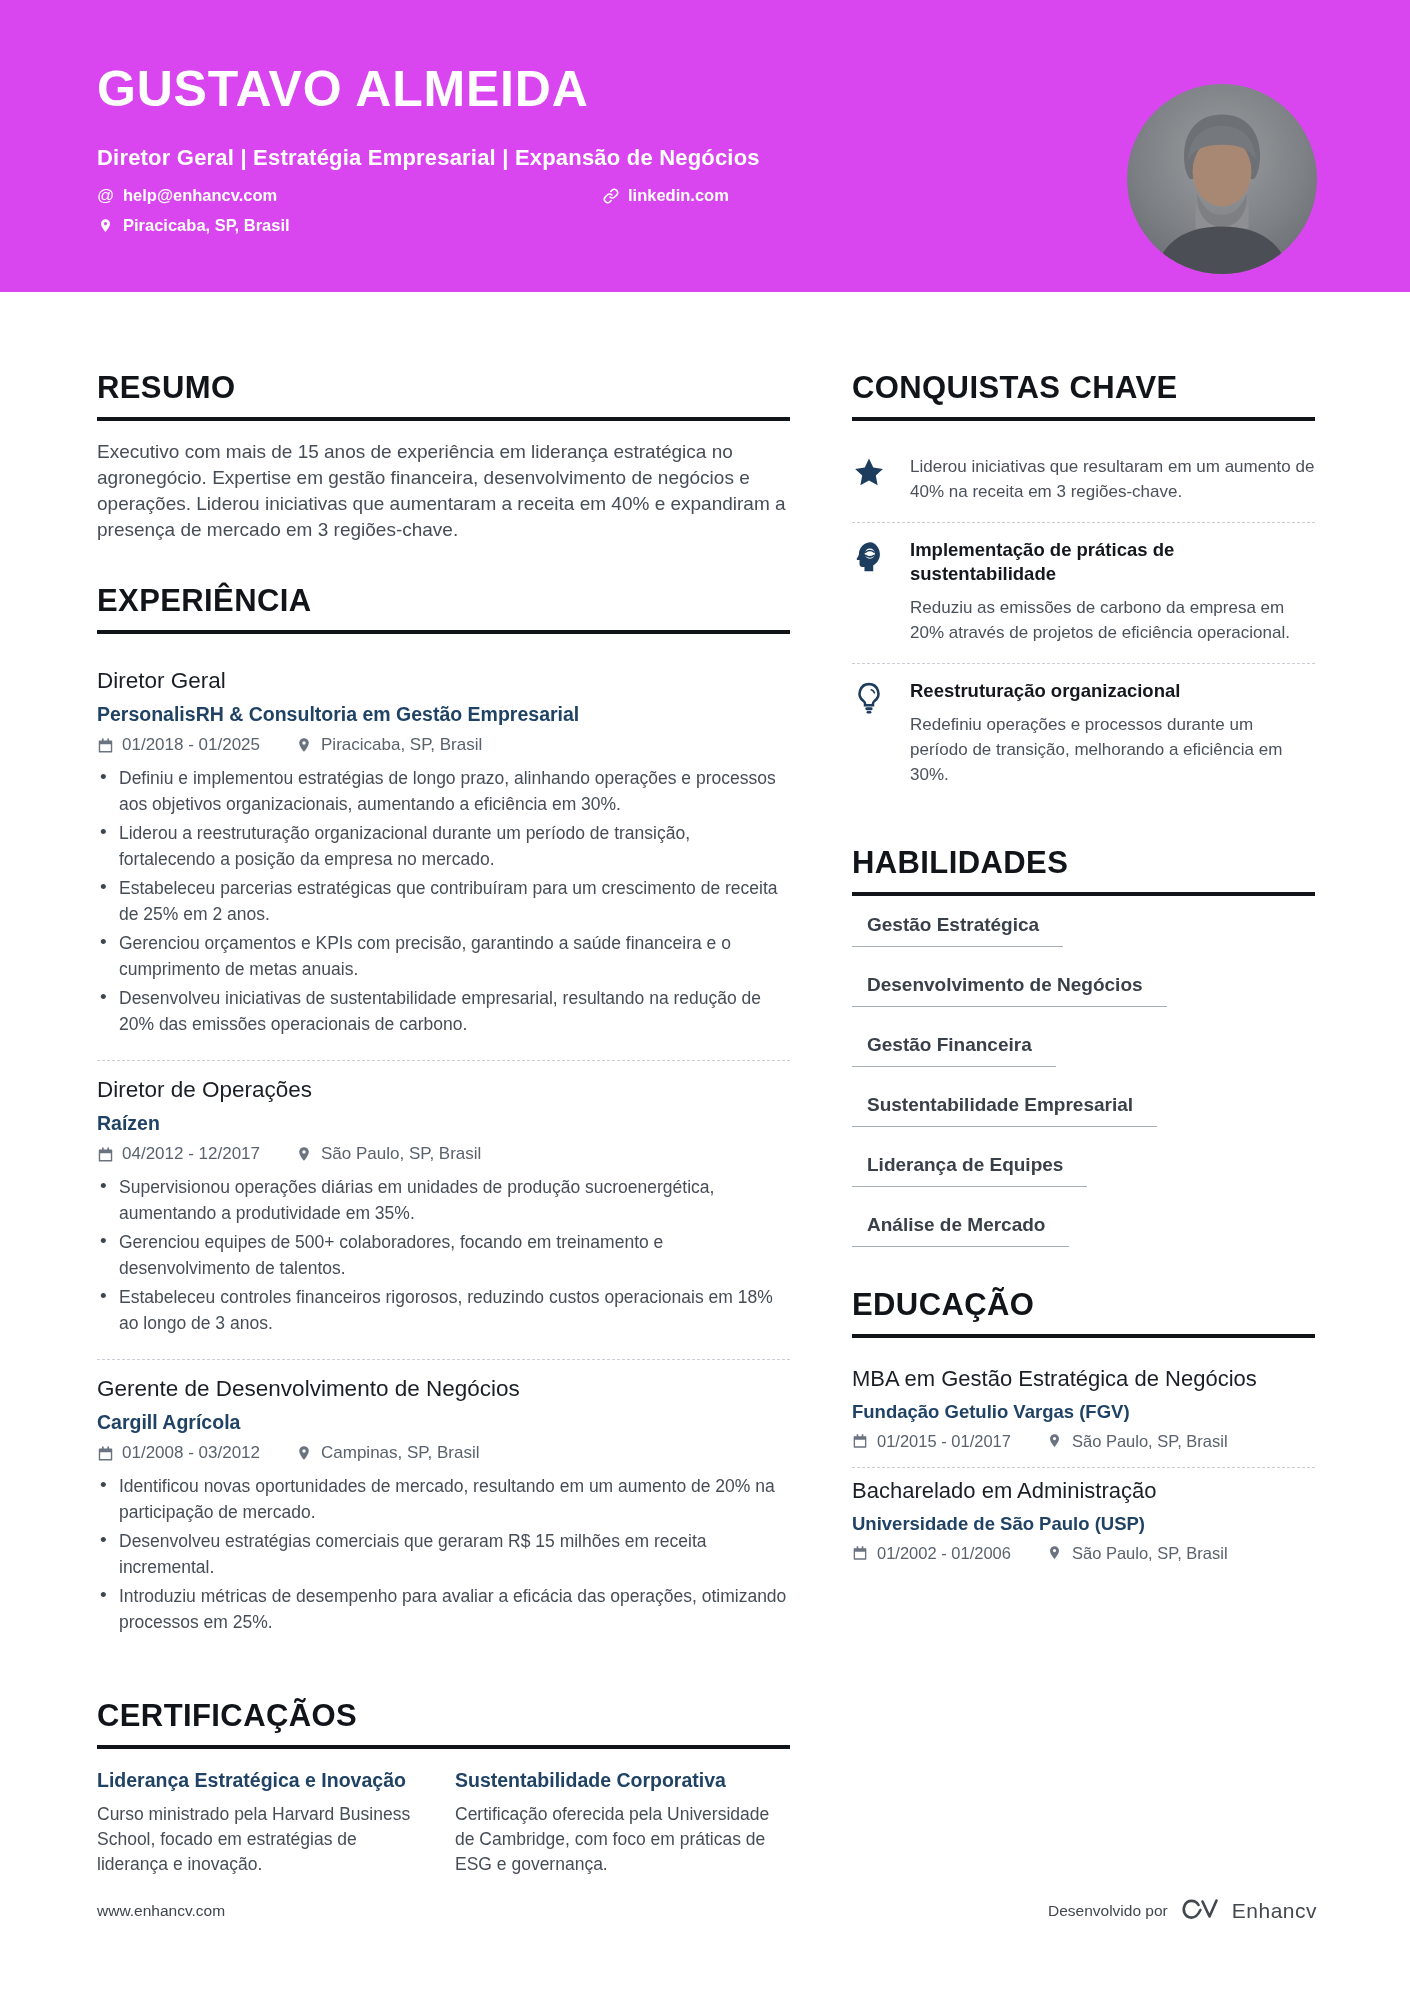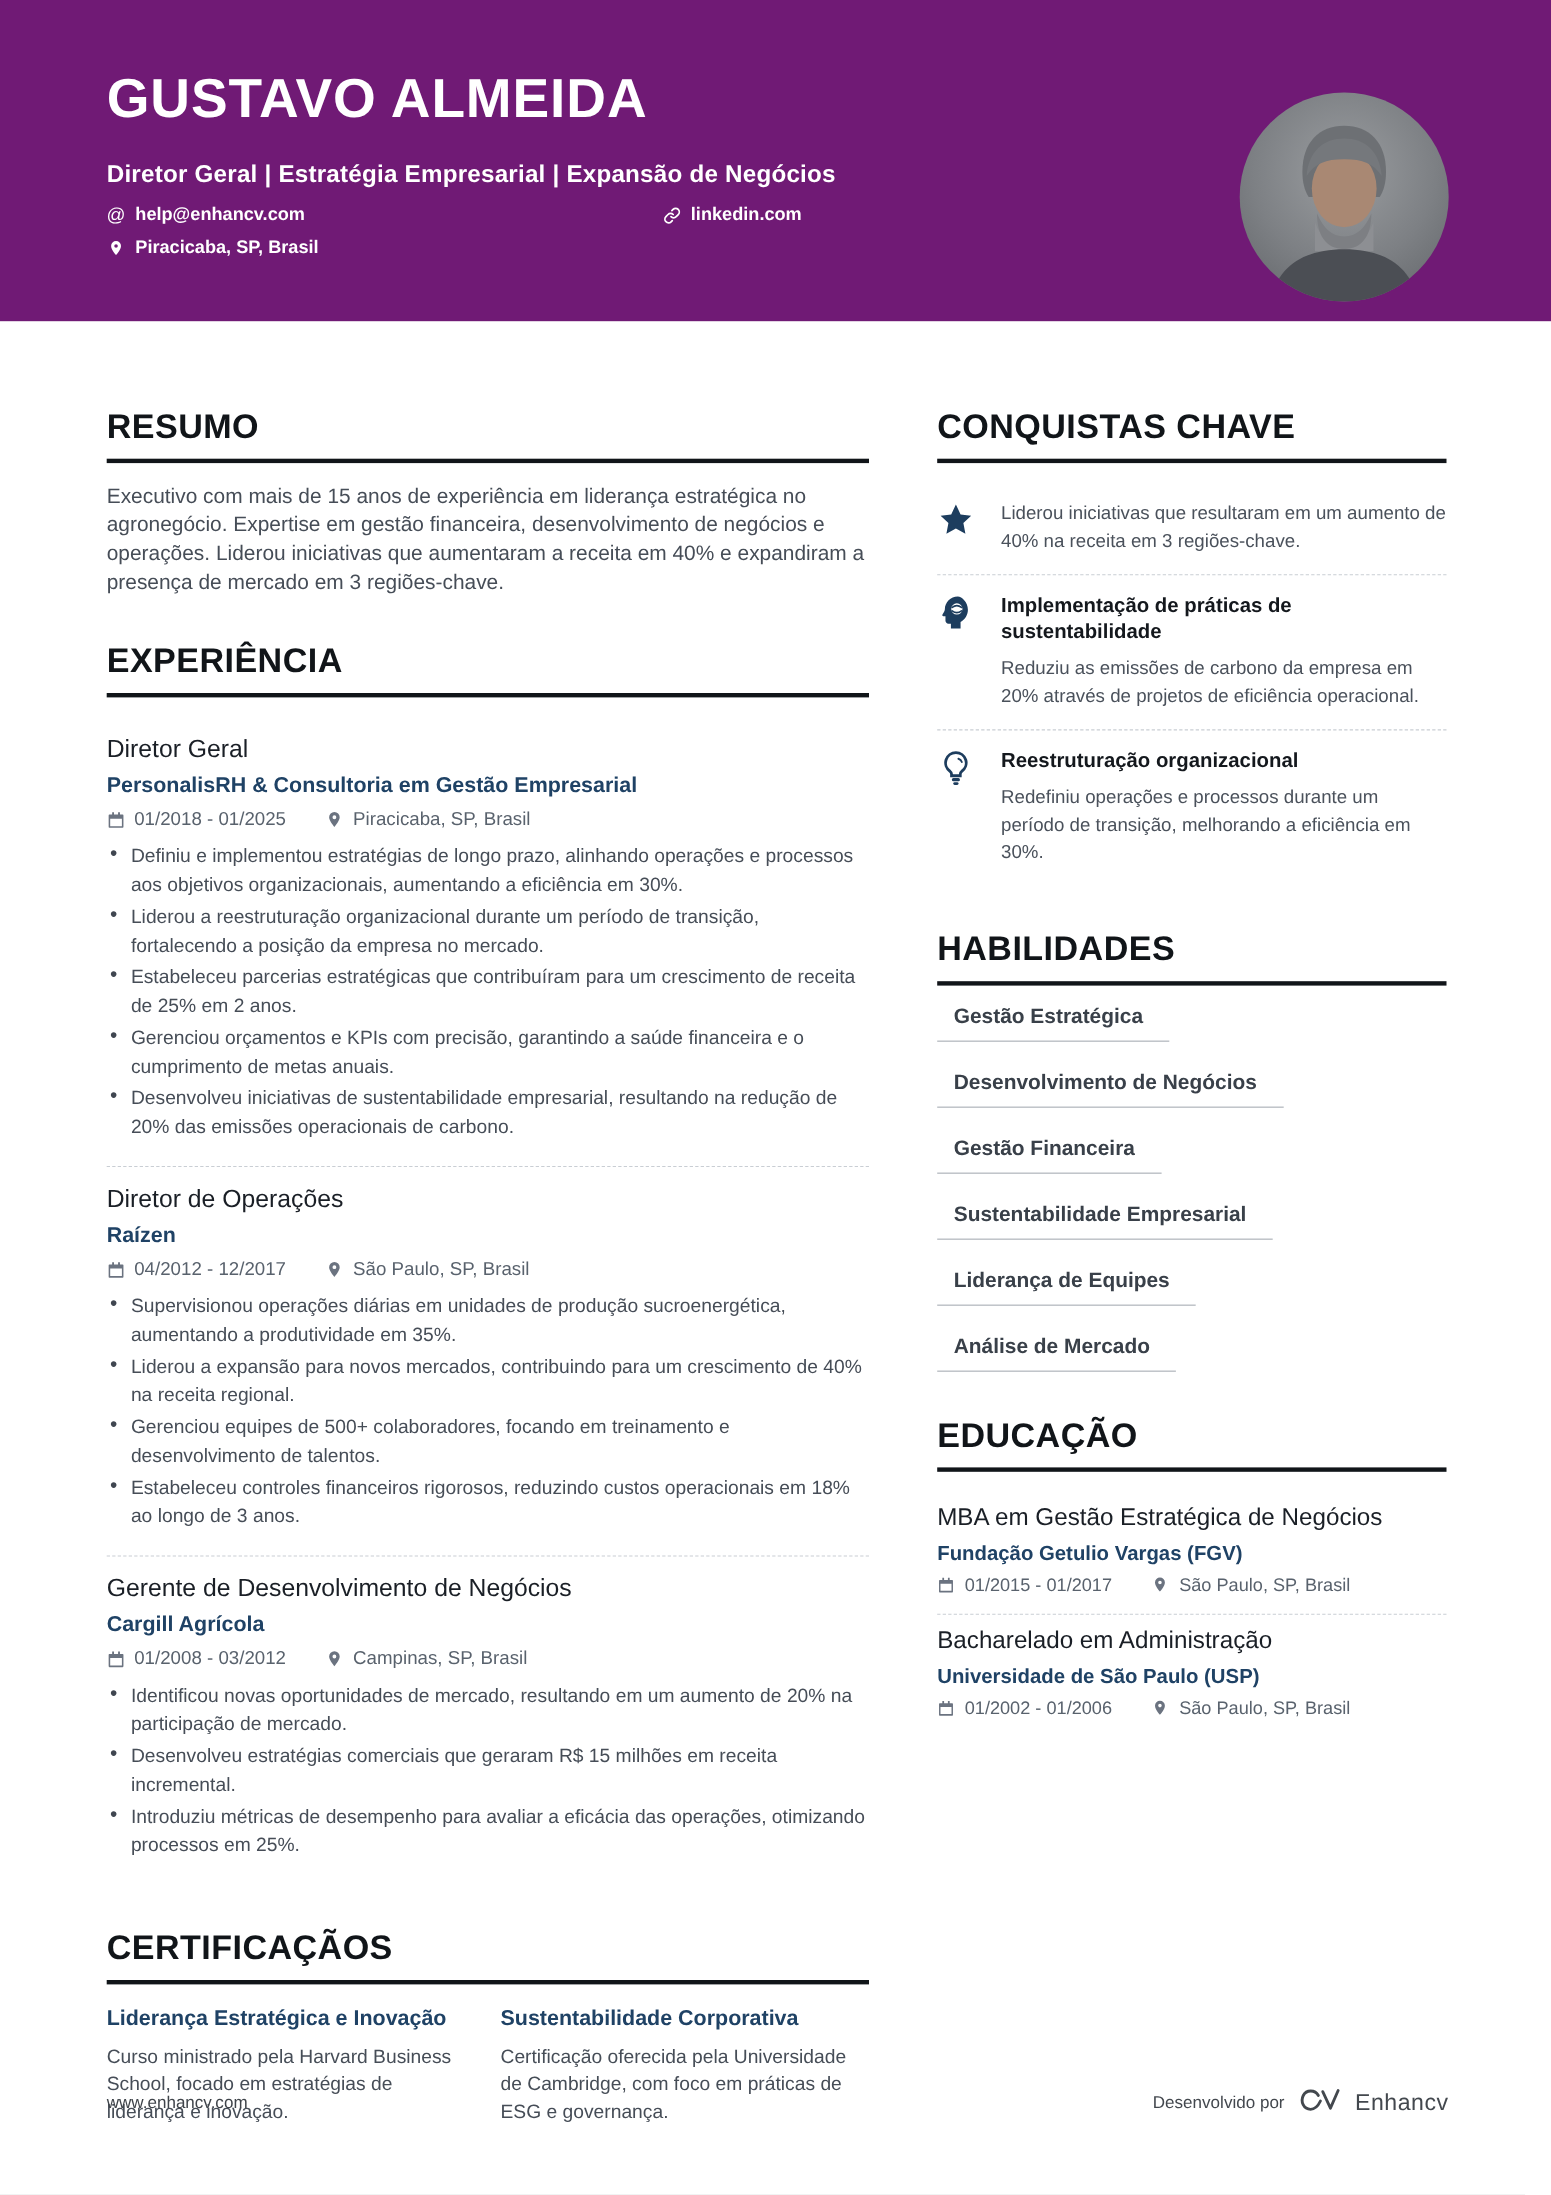--- a/index.html
+++ b/index.html
@@ -5,21 +5,21 @@
   * { box-sizing: border-box; }
   html,body { margin:0; padding:0; background:#e8e9ea; }
   .page {
     width:1410px; height:1995px; margin:0 auto; position:relative;
     background:#ffffff; overflow:hidden;
     font-family:"Liberation Sans", sans-serif; color:#1e232a;
   }
 
   
   .header {
-    height:292px; background:#701a75; color:#fff;
+    height:292px; background:#d946ef; color:#fff;
     padding:0 95px 0 97px; position:relative;
   }
   .name { padding-top:62px; font-size:50px; font-weight:800; letter-spacing:.8px; line-height:1.08; }
   .headline { margin-top:29px; font-size:22px; font-weight:700; letter-spacing:.2px; }
   .contact-row { display:flex; align-items:center; margin-top:15px; font-size:16.5px; font-weight:700; }
   .contact-row.second { margin-top:11px; }
   .contact-item { display:flex; align-items:center; gap:9px; }
   .contact-item.email { width:505px; }
   .hicon { display:inline-flex; width:17px; height:17px; align-items:center; justify-content:center; }
   .at-glyph { font-size:17px; font-weight:400; line-height:1; }
@@ -201,21 +201,20 @@
               <span class="micon">
                 <svg viewBox="0 0 24 24" width="16" height="16" fill="#6b7380">
                     <path d="M12 1.8a7.2 7.2 0 0 0-7.2 7.2c0 5.2 7.2 13.2 7.2 13.2s7.2-8 7.2-13.2A7.2 7.2 0 0 0 12 1.8zm0 9.7a2.6 2.6 0 1 1 0-5.2 2.6 2.6 0 0 1 0 5.2z"></path>
                   </svg>
               </span>
               <span>São Paulo, SP, Brasil</span>
             </span>
           </div>
           <ul class="bullets">
             <li>Supervisionou operações diárias em unidades de produção sucroenergética, aumentando a produtividade em 35%.</li>
-            <li>Liderou a expansão para novos mercados, contribuindo para um crescimento de 40% na receita regional.</li>
             <li>Gerenciou equipes de 500+ colaboradores, focando em treinamento e desenvolvimento de talentos.</li>
             <li>Estabeleceu controles financeiros rigorosos, reduzindo custos operacionais em 18% ao longo de 3 anos.</li>
           </ul>
         </div>
 
         <div class="job last">
           <div class="job-title">Gerente de Desenvolvimento de Negócios</div>
           <div class="company">Cargill Agrícola</div>
           <div class="meta">
             <span class="meta-item">

